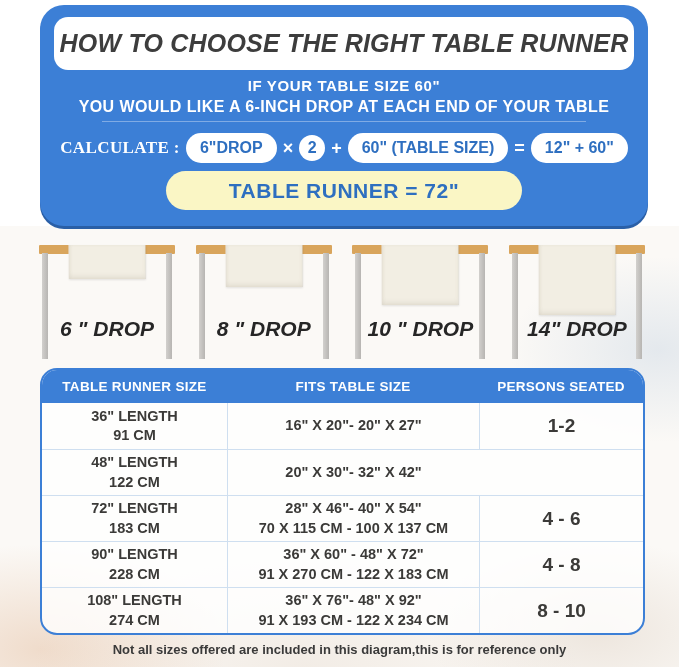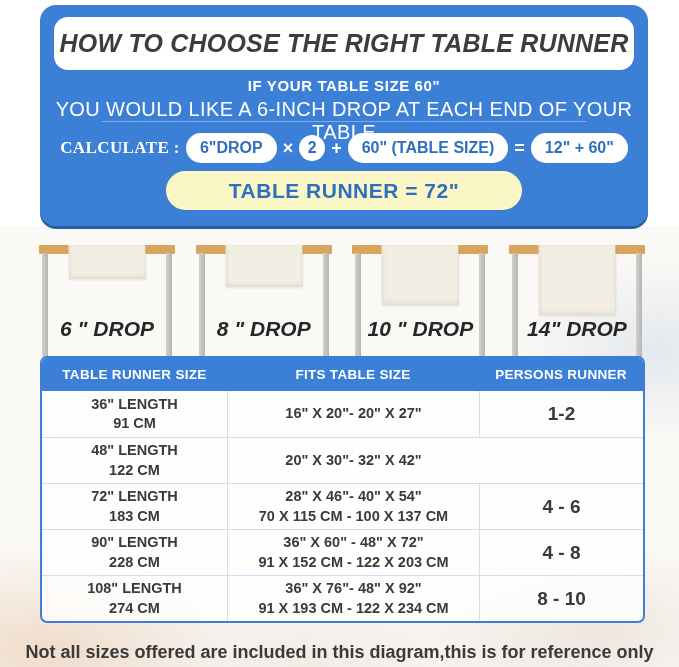--- a/index.html
+++ b/index.html
@@ -14,35 +14,35 @@
       radial-gradient(ellipse 300px 170px at 6% 96%, rgba(213,152,104,0.30), transparent 62%),
       radial-gradient(ellipse 240px 150px at 97% 28%, rgba(168,190,214,0.28), transparent 62%),
       radial-gradient(ellipse 260px 140px at 88% 92%, rgba(205,185,165,0.30), transparent 65%),
       radial-gradient(ellipse 420px 180px at 45% 100%, rgba(216,198,180,0.25), transparent 65%),
       #fbf9f6;
   }
 
   
   .hero {
     position:absolute; left:40px; top:5px; width:608px; height:221px;
-    background:#3C7FD6; border-radius:16px;
+    background:#3C7FD6; border-radius:24px;
     box-shadow:0 3px 0 #2a5fa6;
   }
   .title-box {
     position:absolute; left:14px; top:12px; width:580px; height:53px;
     background:#ffffff; border-radius:14px;
     display:flex; align-items:center; justify-content:center;
   }
   .title {
     font-size:25px; font-weight:bold; font-style:italic; color:#3d3d3d;
     white-space:nowrap; letter-spacing:0.2px;
   }
   .sub1, .sub2 { position:absolute; left:0; width:100%; text-align:center; color:#ffffff; }
   .sub1 { top:72px; font-size:15px; font-weight:bold; letter-spacing:0.6px; }
-  .sub2 { top:93px; font-size:20px; font-weight:400; letter-spacing:0.4px; }
+  .sub2 { top:93px; font-size:16px; font-weight:700; letter-spacing:0.4px; }
   .hero-divider { position:absolute; top:116px; left:62px; width:484px; height:1px; background:rgba(255,255,255,0.35); }
 
   .calc-row {
     position:absolute; top:126px; left:0; width:100%; height:34px;
     display:flex; align-items:center; justify-content:center; gap:6px;
   }
   .calc-label { color:#ffffff; font-weight:bold; font-size:17px; letter-spacing:0.4px; white-space:nowrap;font-family:Liberation Serif, serif; }
   .pill {
     background:#ffffff; color:#2e6fc0; font-weight:bold; font-size:16px;
     border-radius:17px; padding:6px 14px; white-space:nowrap;
@@ -78,22 +78,22 @@
   .illus.d2 .runner { height:42px; }
   .illus.d3 .runner { height:60px; }
   .illus.d4 .runner { height:70px; }
   .drop-label {
     position:absolute; top:72px; left:0; width:100%; text-align:center;
     font-weight:bold; font-style:italic; font-size:21px; color:#262626; white-space:nowrap;
   }
 
   
   .size-table {
-    position:absolute; left:40px; top:356px; width:605px;
-    border:2px solid #3C7FD6; border-radius:7px; overflow:hidden;
+    position:absolute; left:40px; top:368px; width:605px;
+    border:2px solid #3C7FD6; border-radius:17px; overflow:hidden;
     background:rgba(255,255,255,0.78);
   }
   .thead { display:flex; background:#3C7FD6; height:33px; align-items:center; }
   .thead .hcell {
     color:#ffffff; font-weight:bold; font-size:13.5px; letter-spacing:0.3px;
     text-align:center;
   }
   .c1 { width:185px; } .c2 { width:252px; } .c3 { width:164px; flex:1; }
   .trow { display:flex; height:46px; }
   .trow + .trow { border-top:1px solid #cfdff0; }
@@ -101,21 +101,21 @@
   .cell {
     display:flex; flex-direction:column; justify-content:center; align-items:center;
     color:#3b3a38; font-size:14.5px; font-weight:600; line-height:1.32; text-align:center;
   }
   .cell + .cell { border-left:1px solid #cfdff0; }
   .persons { font-size:19px; }
 
   
   .note {
     position:absolute; top:642px; left:0; width:100%;
-    text-align:center; font-size:18px; font-weight:bold; color:#3a3a3a;
+    text-align:center; font-size:13px; font-weight:bold; color:#3a3a3a;
   }
 </style>
 </head>
 <body>
 
 <div class="page">
   <div class="photo-bg"></div>
 
   <div class="hero">
     <div class="title-box">
@@ -169,21 +169,21 @@
       <div class="leg r"></div>
       <div class="runner"></div>
       <div class="drop-label">14" DROP</div>
     </div>
   </div>
 
   <div class="size-table">
     <div class="thead">
       <div class="hcell c1">TABLE RUNNER SIZE</div>
       <div class="hcell c2">FITS TABLE SIZE</div>
-      <div class="hcell c3">PERSONS RUNNER</div>
+      <div class="hcell c3">PERSONS SEATED</div>
     </div>
     <div class="tbody">
 
       <div class="trow">
         <div class="cell c1">
           <div>36" LENGTH</div>
           <div>91 CM</div>
         </div>
         <div class="cell c2">
           <div>16" X 20"- 20" X 27"</div>
@@ -217,21 +217,21 @@
         </div>
       </div>
 
       <div class="trow">
         <div class="cell c1">
           <div>90" LENGTH</div>
           <div>228 CM</div>
         </div>
         <div class="cell c2">
           <div>36" X 60" - 48" X 72"</div>
-          <div>91 X 152 CM - 122 X 203 CM</div>
+          <div>91 X 270 CM - 122 X 183 CM</div>
         </div>
         <div class="cell c3">
           <div class="persons">4 - 8</div>
         </div>
       </div>
 
       <div class="trow">
         <div class="cell c1">
           <div>108" LENGTH</div>
           <div>274 CM</div>

